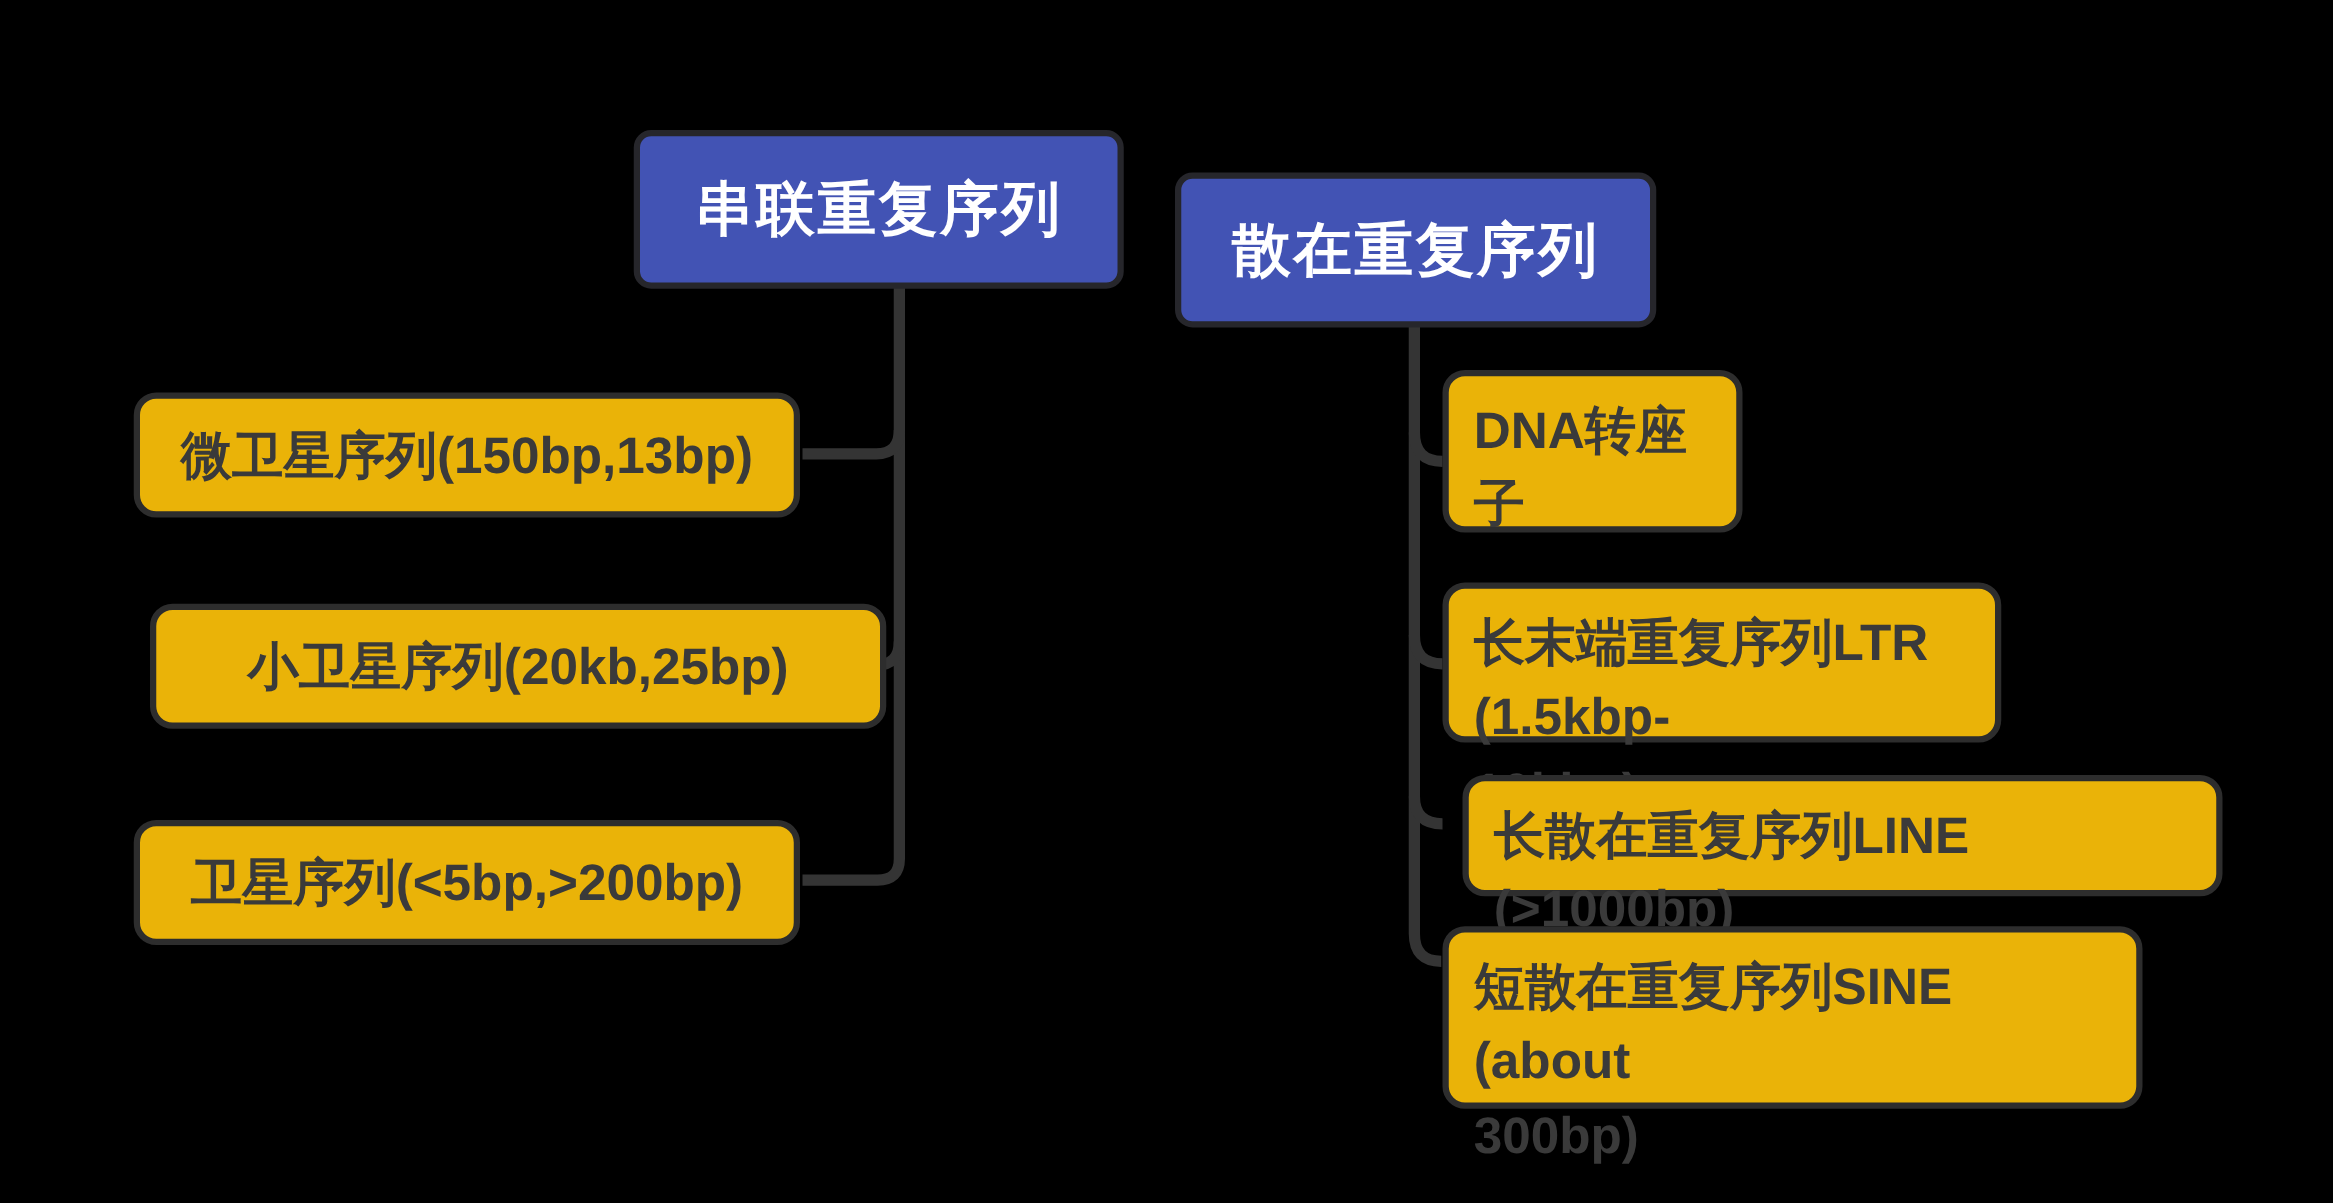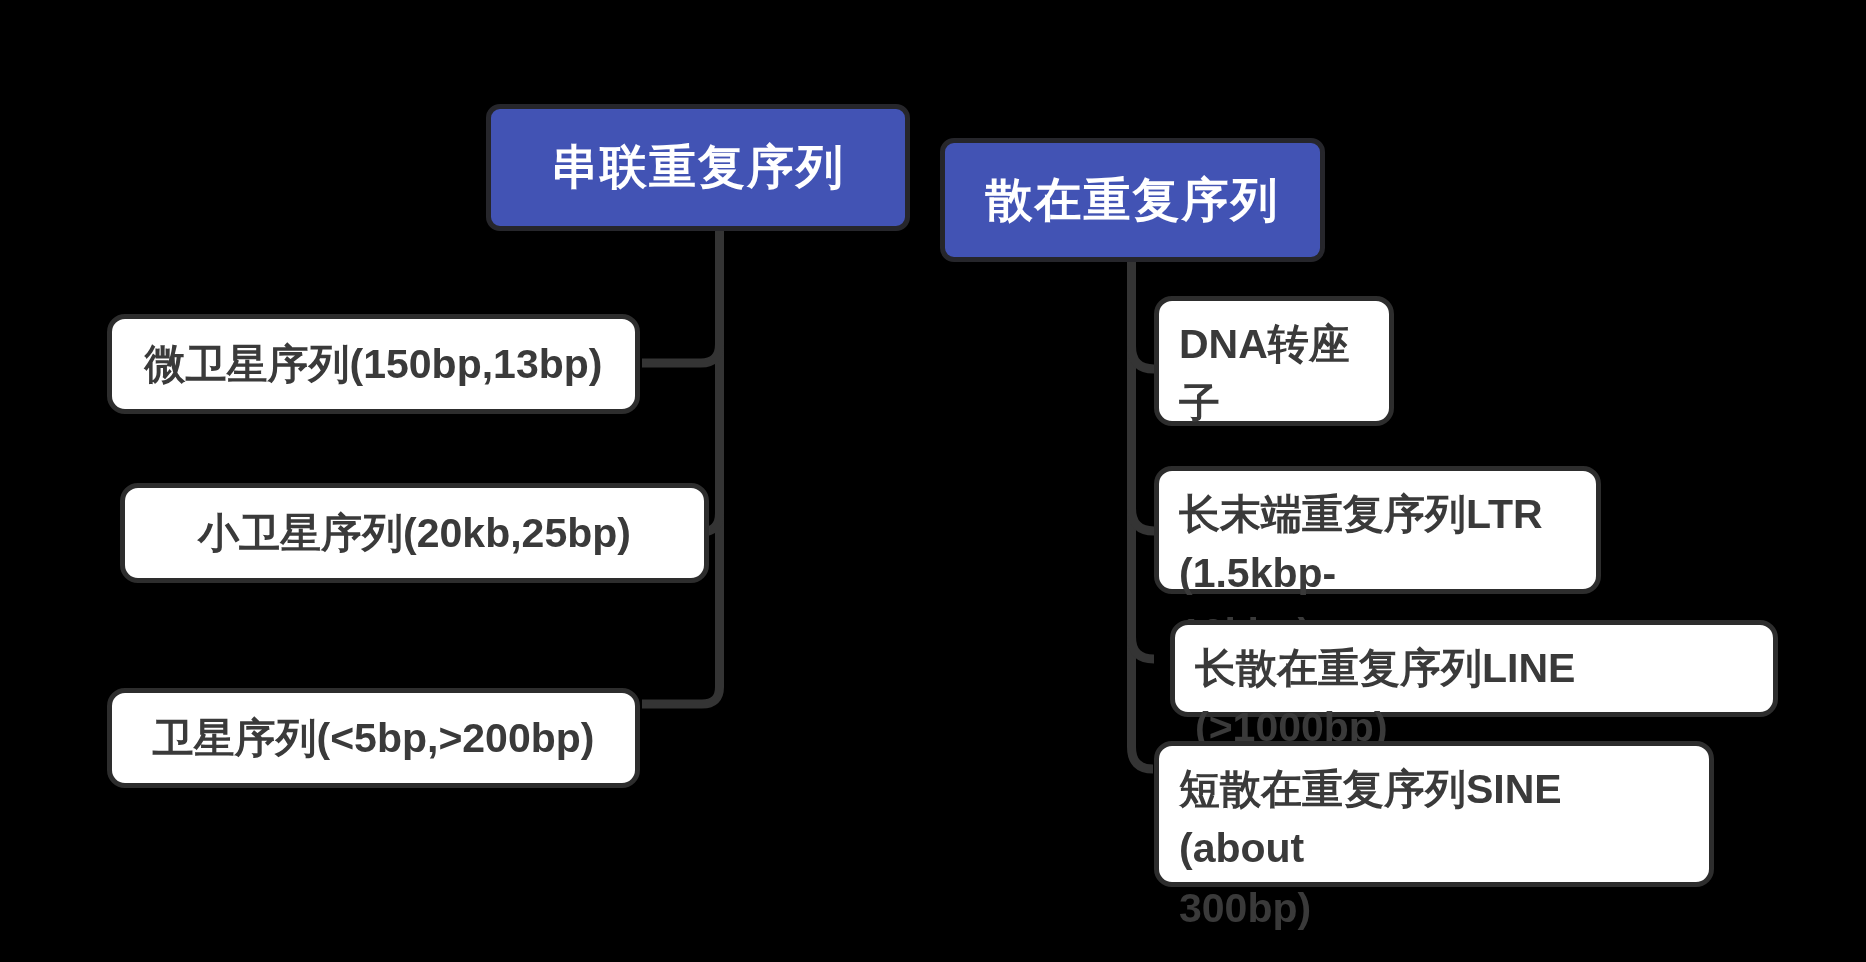--- a/index.html
+++ b/index.html
@@ -21,38 +21,38 @@
   .root{
     background:#4253b4;
     border:5px solid #26262b;
     border-radius:14px;
     color:#ffffff;
     font-size:47px;
     display:flex;align-items:center;justify-content:center;
     letter-spacing:2px;
   }
   .child{
-    background:#ffffff;
+    background:#eab308;
     border:5px solid #2d2d2d;
     color:#3a3a3a;
     font-size:41px;
   }
   .child.centered{display:flex;align-items:center;justify-content:center;}
   .child.toptext{padding:14px 20px;white-space:pre-line;line-height:1.45;}
   
   #node-l1{left:107px;top:314px;width:533px;height:100px;}
   #node-l2{left:120px;top:483px;width:589px;height:100px;}
-  #node-l3{left:107px;top:656px;width:533px;height:100px;margin-top:32px;}
+  #node-l3{left:107px;top:656px;width:533px;height:100px;}
   
   #node-r1{left:1154px;top:296px;width:240px;height:130px;}
   #node-r2{left:1154px;top:466px;width:447px;height:128px;}
   #node-r3{left:1154px;top:620px;width:608px;height:97px;margin-left:16px;}
   #node-r4{left:1154px;top:741px;width:560px;height:146px;}
   
-  #node-root1{left:486px;top:104px;width:424px;height:127px;}
+  #node-root1{left:507px;top:104px;width:392px;height:127px;}
   #node-root2{left:940px;top:105px;width:385px;height:124px;margin-top:33px;}
 </style>
 </head>
 <body>
 
 <div class="stage">
 
   <svg class="connectors" viewBox="0 0 1866 962" xmlns="http://www.w3.org/2000/svg">
     <path d="M719.5 230 L719.5 687 Q719.5 704 702 704 L642 704"></path>
     <path d="M642 363 L701 363 Q719.5 363 719.5 344"></path>

